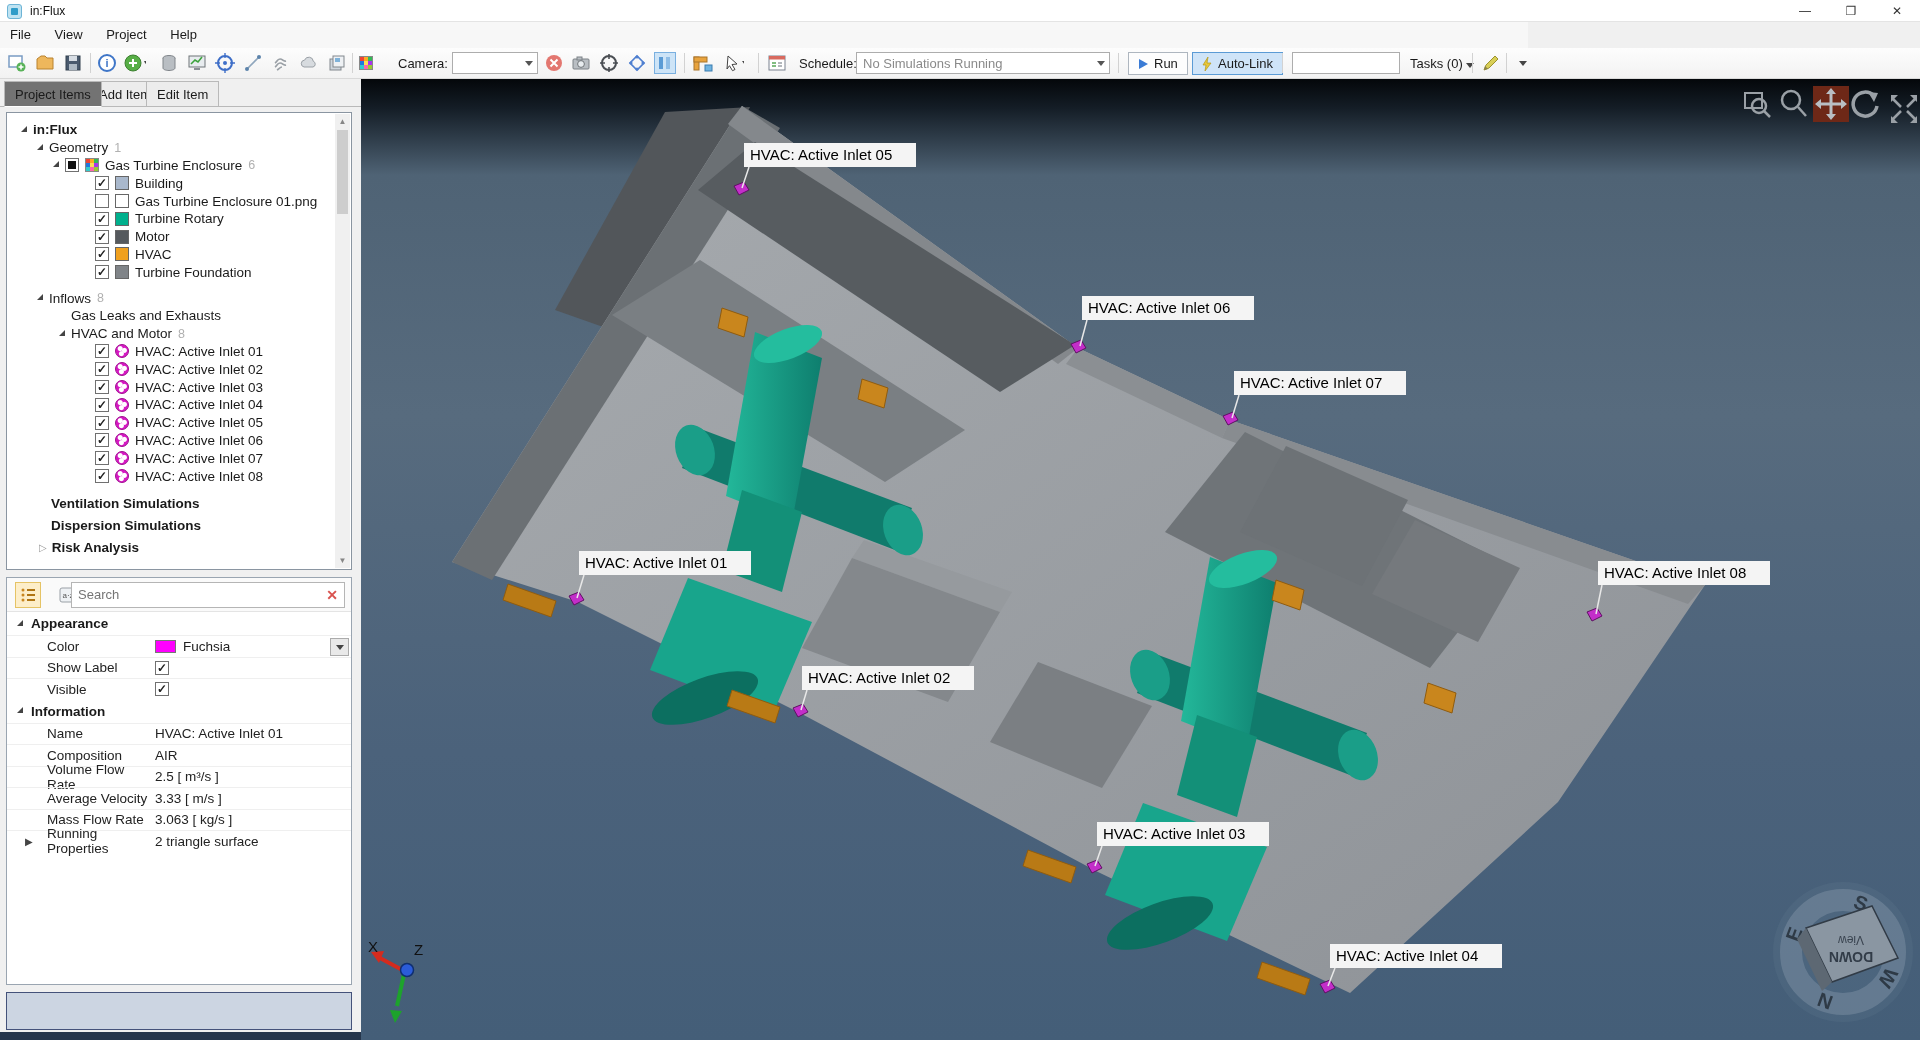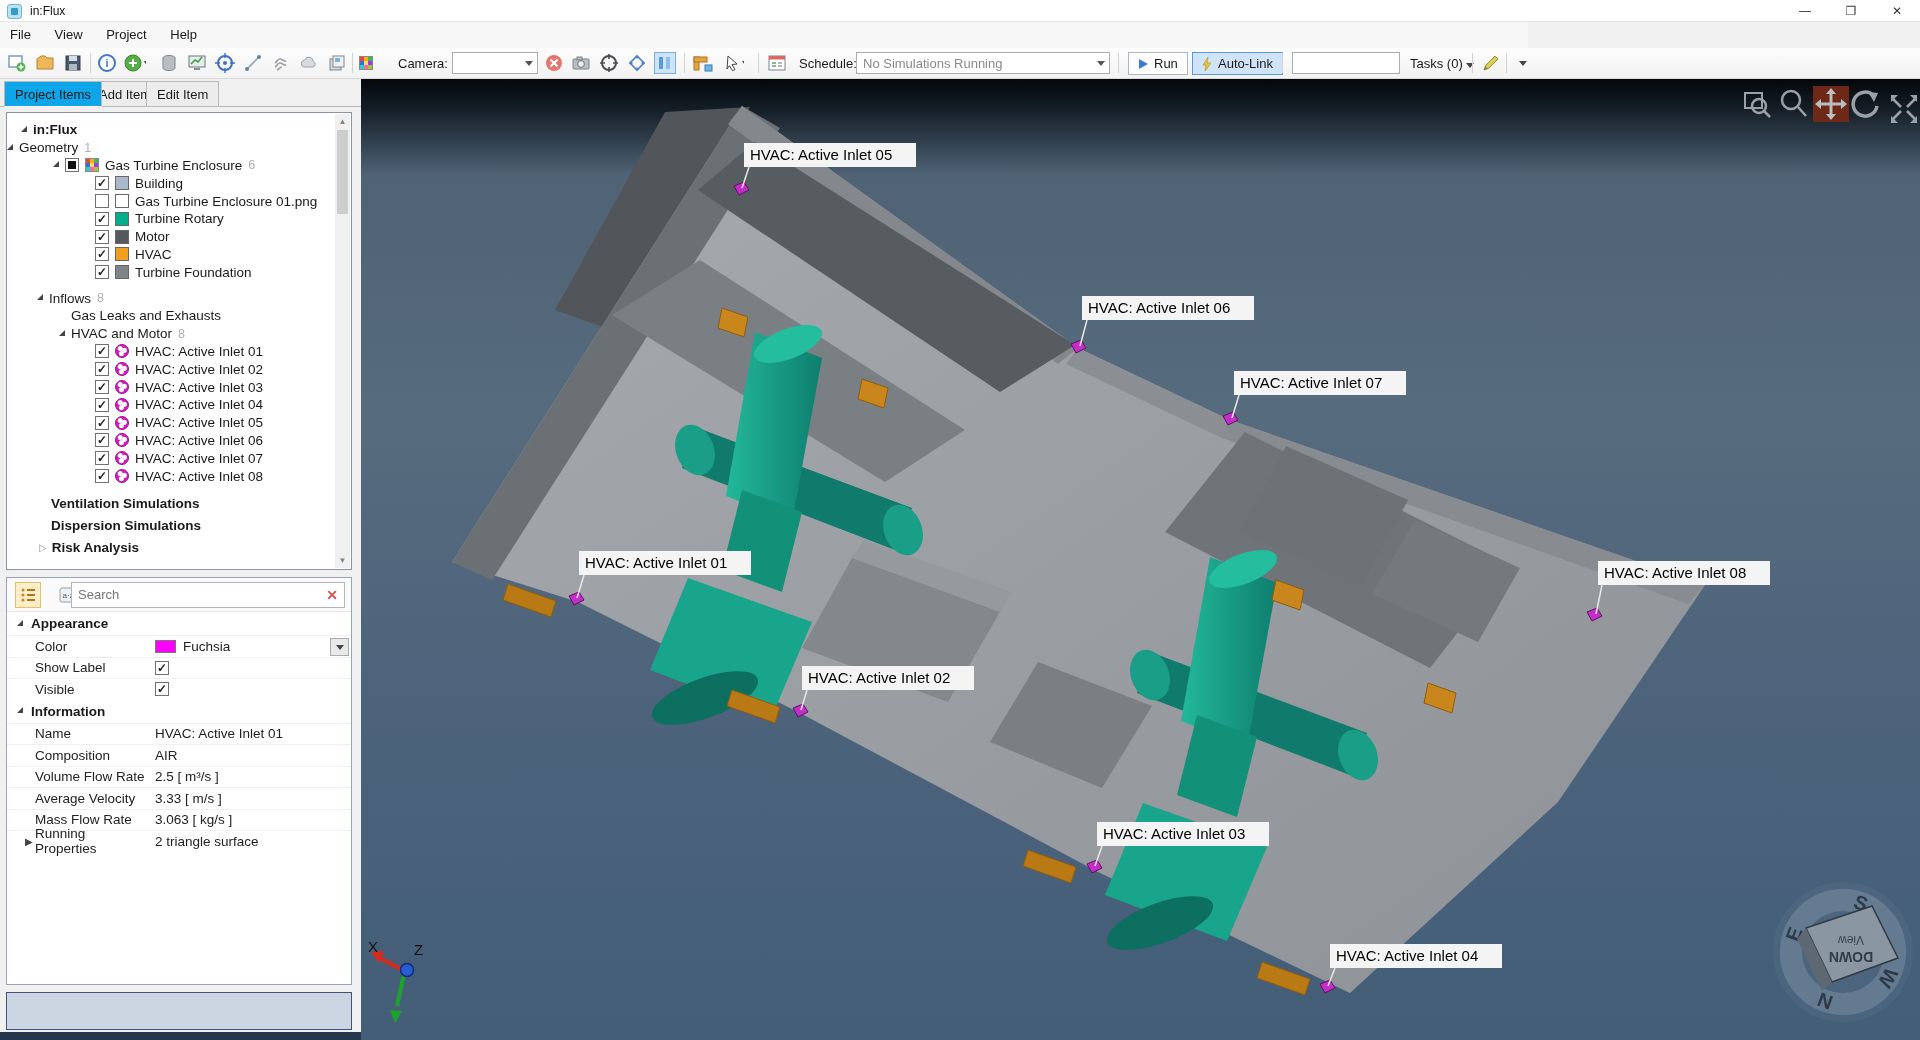--- a/index.html
+++ b/index.html
@@ -29,21 +29,21 @@
   .combo .val { position:absolute; left:6px; top:3px; font-size:13px; color:#8a8a8a; white-space:nowrap; }
   .tbbtn { position:absolute; top:4px; height:23px; border:1px solid #aeb6bf; background:#fdfdfd;
            display:flex; align-items:center; gap:5px; padding:0 9px; font-size:13px; }
   .tbbtn.hl { background:#cfe4f8; border-color:#5b9bd5; }
   .caret { width:0; height:0; border-left:4px solid transparent; border-right:4px solid transparent; border-top:5px solid #444; display:inline-block; }
 
   
   #tabsrow { left:0; top:79px; width:361px; height:28px; background:#f0f0f0; border-bottom:1px solid #b9b9b9;}
   .tab { position:absolute; top:2px; height:26px; padding:5px 10px 0 10px; font-size:13px;
          border:1px solid #b9b9b9; background:#ececec; }
-  .tab.active { background:#0ea5e9; border-bottom:1px solid #fff; z-index:2; }
+  .tab.active { background:#737373; border-bottom:1px solid #fff; z-index:2; }
 
   #treebox { left:6px; top:112px; width:346px; height:458px; background:#fff; border:1px solid #8a95a1; overflow:hidden; }
   .trow { position:relative; height:17.8px; display:flex; align-items:center; white-space:nowrap; font-size:13.5px; }
   .trow .arrow-exp { width:0; height:0; border-left:6px solid transparent; border-bottom:6px solid #444;
                      transform:translateY(-1px); margin-right:6px; }
   .trow .arrow-col { color:#9a9a9a; font-size:10px; margin-right:5px; }
   .cb { width:14px; height:14px; border:1px solid #707070; background:#fff; margin-right:6px; flex:0 0 auto;
         display:flex; align-items:center; justify-content:center; font-size:12px; font-weight:bold; color:#222; }
   .cb.indet:before { content:""; width:8px; height:8px; background:#111; }
   .swatch { width:14px; height:14px; border:1px solid #666; margin-right:6px; flex:0 0 auto; }
@@ -69,21 +69,21 @@
   #proptools { height:34px; position:relative; border-bottom:1px solid #e4e4e4; background:#fafafa;}
   .ptool { position:absolute; top:4px; width:26px; height:26px; border:1px solid transparent;
            display:flex; align-items:center; justify-content:center; }
   .ptool.toggled { background:#fdeec9; border-color:#e5c365; }
   #searchbox { position:absolute; left:64px; top:4px; width:274px; height:26px; background:#fff; border:1px solid #b5b5b5; }
   #searchbox input { position:absolute; left:6px; top:4px; width:230px; border:0; outline:0; font-size:13px; color:#9a9a9a; font-family:inherit; background:transparent;}
   #searchclear { position:absolute; right:6px; top:4px; color:#d9534f; font-weight:bold; font-size:14px; }
   .sechead { height:23px; display:flex; align-items:center; padding-left:10px; font-weight:bold; font-size:13.5px; }
   .sechead .arrow-exp { width:0;height:0;border-left:6px solid transparent;border-bottom:6px solid #444; margin-right:8px; transform:translateY(-1px);}
   .prow { height:21.5px; display:flex; align-items:center; border-top:1px solid #efefef; font-size:13.5px; position:relative;}
-  .prow .plabel { width:142px; padding-left:28px; color:#222; }
+  .prow .plabel { width:142px; padding-left:40px; color:#222; }
   .prow .pvalue { padding-left:6px; color:#222; display:flex; align-items:center; gap:7px;}
   .prow .vswatch { width:21px; height:13px; border:1px solid #777; }
   .dropbtn { position:absolute; right:2px; top:2px; width:19px; height:18px; background:#e9e9e9; border:1px solid #ababab;
              display:flex; align-items:center; justify-content:center; }
   .expright { color:#444; font-size:10px; margin-right:5px; }
 
   #panelfooter { left:6px; top:992px; width:346px; height:38px; background:#ccd5e2; border:1px solid #44527a; }
   #leftbottom { left:0; top:1032px; width:361px; height:8px; background:#25364c; }
 
   
@@ -304,21 +304,21 @@
   <span class="tab" style="left:88px">Add Item</span>
   <span class="tab" style="left:146px">Edit Item</span>
 </div>
 
 <div id="treebox" class="abs">
   <div style="padding-top:8px;">
     <div class="trow" style="padding-left:14px">
         <span class="arrow-exp"></span>
         <span class="bold">in:Flux</span>
       </div>
-    <div class="trow" style="">
+    <div class="trow" style="padding-left:30px">
         <span class="arrow-exp"></span>
         <span>Geometry</span>
         <span class="count">1</span>
       </div>
     <div class="trow" style="padding-left:46px">
         <span class="arrow-exp"></span>
         <span class="cb indet"></span>
         <span class="palicon">
           <i></i>
           <i></i>

